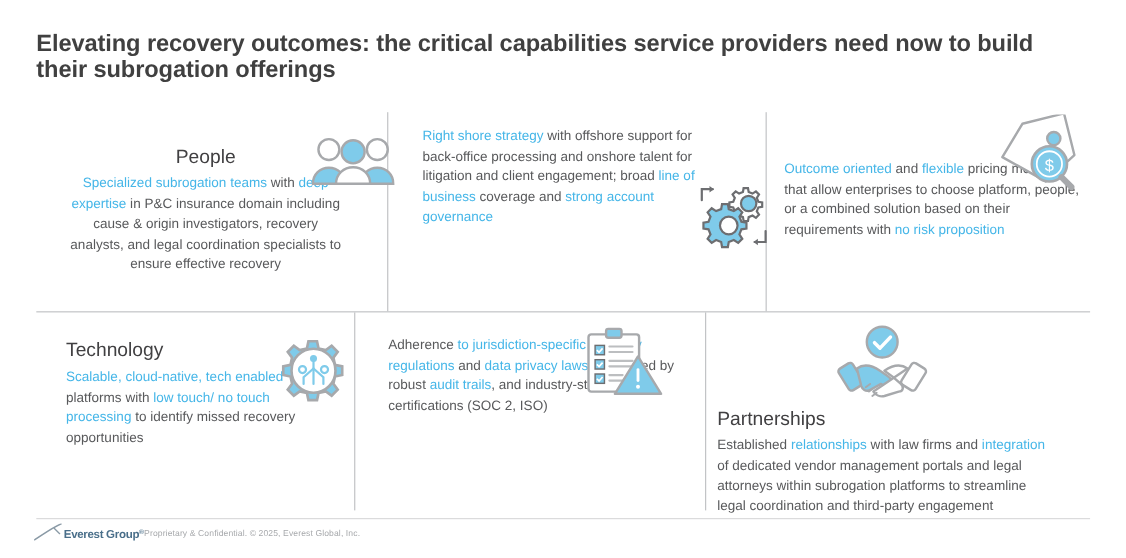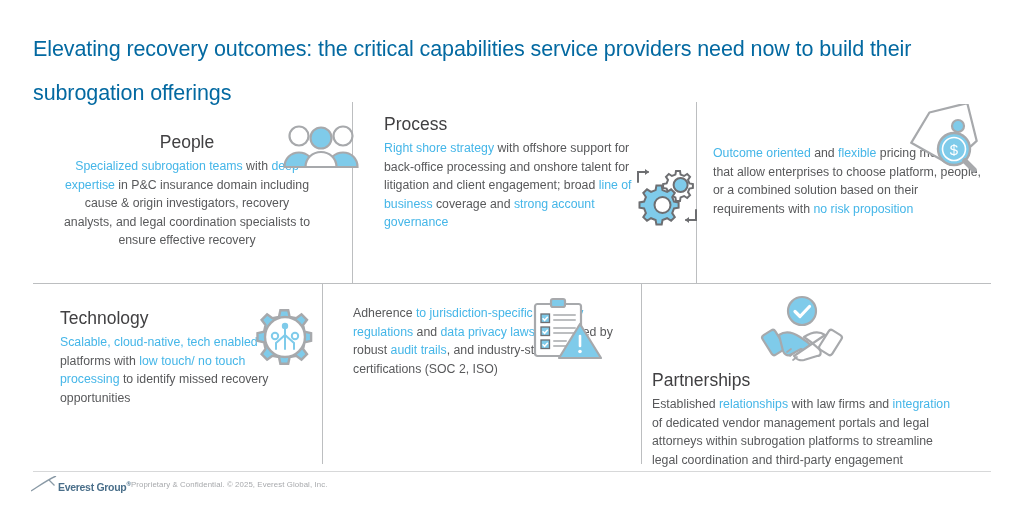--- a/index.html
+++ b/index.html
@@ -16,23 +16,23 @@
     position: relative;
   }
 
   
   #slide-title {
     position: absolute;
     left: 33px;
     top: 27px;
     width: 955px;
     font-size: 21.5px;
-    line-height: 44px;
-    color: #0369a1;
-    font-weight: 400;
+    line-height: 24px;
+    color: #404040;
+    font-weight: 700;
     letter-spacing: -0.1px;
   }
 
   
   #content-grid {
     position: absolute;
     left: 0;
     top: 96px;
     width: 1024px;
     height: 372px;
@@ -161,21 +161,20 @@
         <path d="M45.5 44c0-8.6 6.5-14.5 14.5-14.5S74.5 35.4 74.5 44z" fill="#7fcbea" stroke="#a7a9ac"></path>
       </g>
       <g>
         <circle cx="38" cy="15" r="10.5" fill="#7fcbea" stroke="#a7a9ac" stroke-width="2.2"></circle>
         <path d="M22.5 44c0-8.6 6.9-15 15.5-15s15.5 6.4 15.5 15z" fill="#ffffff" stroke="#a7a9ac" stroke-width="2.2"></path>
       </g>
     </svg>
   </div>
 
   <div class="card" id="card-process">
-    <h3 class="card-title">Process</h3>
     <p class="card-body"><span class="hl">Right shore strategy</span><span> with offshore support for back-office processing and onshore talent for litigation and client engagement; broad </span><span class="hl">line of business</span><span> coverage and </span><span class="hl">strong account governance</span></p>
   </div>
   <div class="card-icon" id="icon-process">
     <svg width="66" height="64" viewBox="0 0 66 64">
       <g stroke="#6d6e71" stroke-width="2" fill="none" stroke-linecap="round">
         <path d="M4 18V8h10"></path>
           <path d="M11 5l4 3-4 3" fill="#6d6e71" stroke="none"></path>
         <path d="M62 46v10H52"></path>
           <path d="M55 59l-4-3 4-3" fill="#6d6e71" stroke="none"></path>
       </g>

